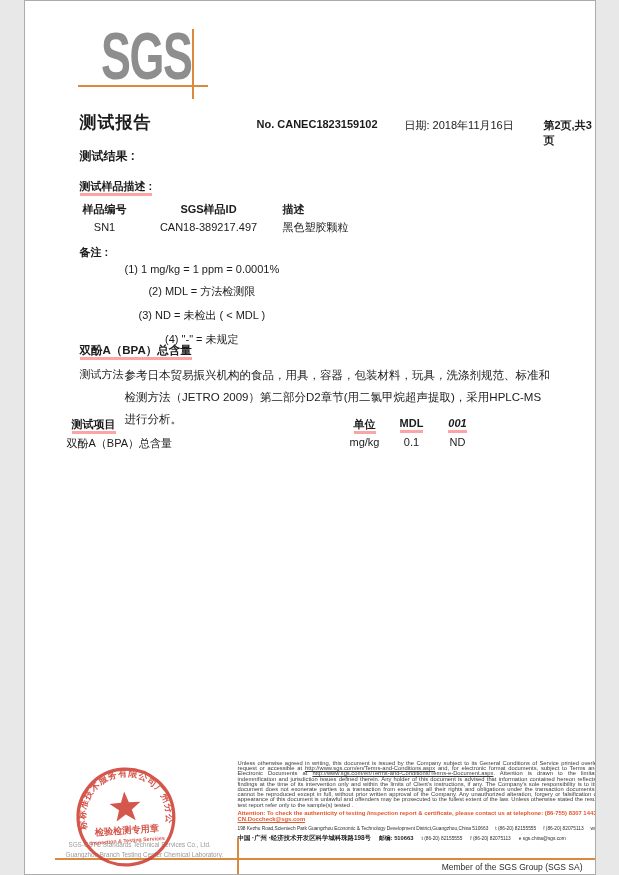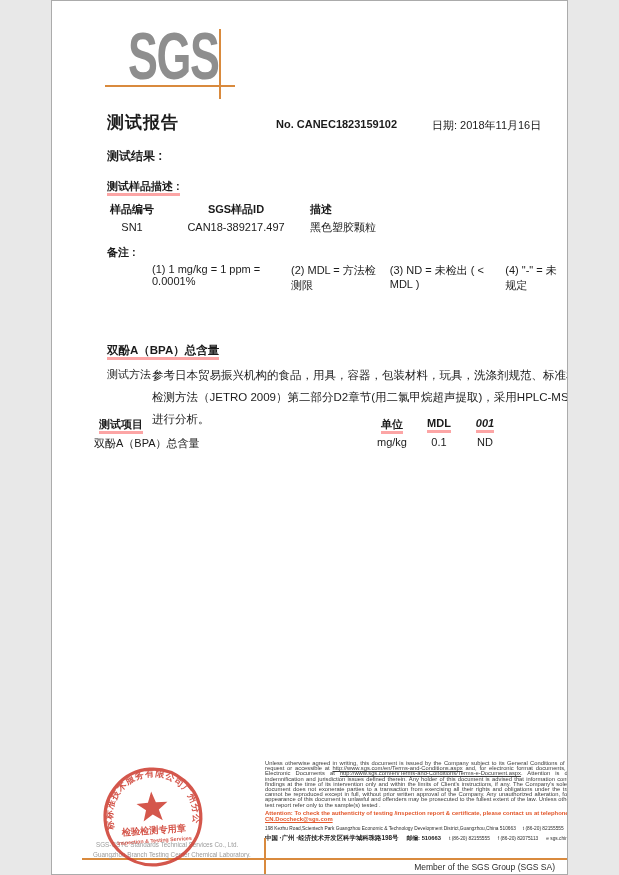--- a/index.html
+++ b/index.html
@@ -1,51 +1,51 @@
 <!DOCTYPE html>
 <html><head>
 <meta charset="utf-8">
 <style>
   html,body { margin:0; padding:0; background:#e8e8e8; }
   .page {
-    position:relative; width:517px; height:875px; margin:0 auto;
+    position:relative; width:572px; height:875px; margin:0 auto;
     background:#fff; border:1px solid #ababab; box-sizing:border-box;
     font-family:"Liberation Sans","DejaVu Sans",sans-serif; color:#1b1b1b;
     overflow:hidden;
   }
   .abs { position:absolute; }
 
   
   .logo-text {
     left:76px; top:22px; font-size:66px; font-weight:bold; color:#8e8e8e;
     letter-spacing:-2px; transform:scaleX(0.68); transform-origin:left top;
     line-height:1;
   }
   .hline1 { left:53px; top:84px; width:130px; height:2px; background:#d98a3d; }
   .vline1 { left:167px; top:28px; width:2px; height:70px; background:#d98a3d; }
 
   .report-title { left:55px; top:110px; font-size:17px; font-weight:bold; letter-spacing:1px; }
-  .report-no   { left:224px; top:117px; font-size:11px; font-weight:bold; }
+  .report-no   { left:232px; top:117px; font-size:11px; font-weight:bold; }
   .report-date { left:380px; top:117px; font-size:11px; font-weight:normal; }
   .report-page { left:519px; top:117px; font-size:11px; font-weight:bold; }
 
   .results-label { left:55px; top:147px; font-size:12px; font-weight:bold; }
   .u-head { border-bottom:3px solid #fca5a5; padding-bottom:1px; }
   .sample-desc-heading { left:55px; top:178px; font-size:11px; font-weight:bold; }
 
   
   .st-row { left:40px; display:flex; font-size:11px; align-items:baseline; }
   .st-head { top:201px; font-weight:bold; }
   .st-body { top:219px; }
   .st-c1 { width:80px; text-align:center; }
   .st-c2 { width:128px; text-align:center; }
   .st-c3 { padding-left:10px; }
 
   .remarks-label { left:55px; top:244px; font-size:11px; font-weight:bold; }
-  .remarks-list { left:100px; top:262px; display:flex; flex-direction:row; gap:9px; font-size:11px; }
+  .remarks-list { left:100px; top:262px; display:flex; flex-direction:column; gap:9px; font-size:11px;align-items:center; }
 
   .bpa-heading { left:55px; top:342px; font-size:11.5px; font-weight:bold; }
   .method-label { left:55px; top:366px; font-size:11px; font-weight:normal; }
   .method-text { left:100px; top:363px; width:428px; font-size:11.5px; line-height:22px; }
 
   
   .rt { font-size:11px; }
   .rt-h { font-weight:bold; top:416px; }
   .rt-r { top:435px; }
   .rt-item-h { left:47px; }

